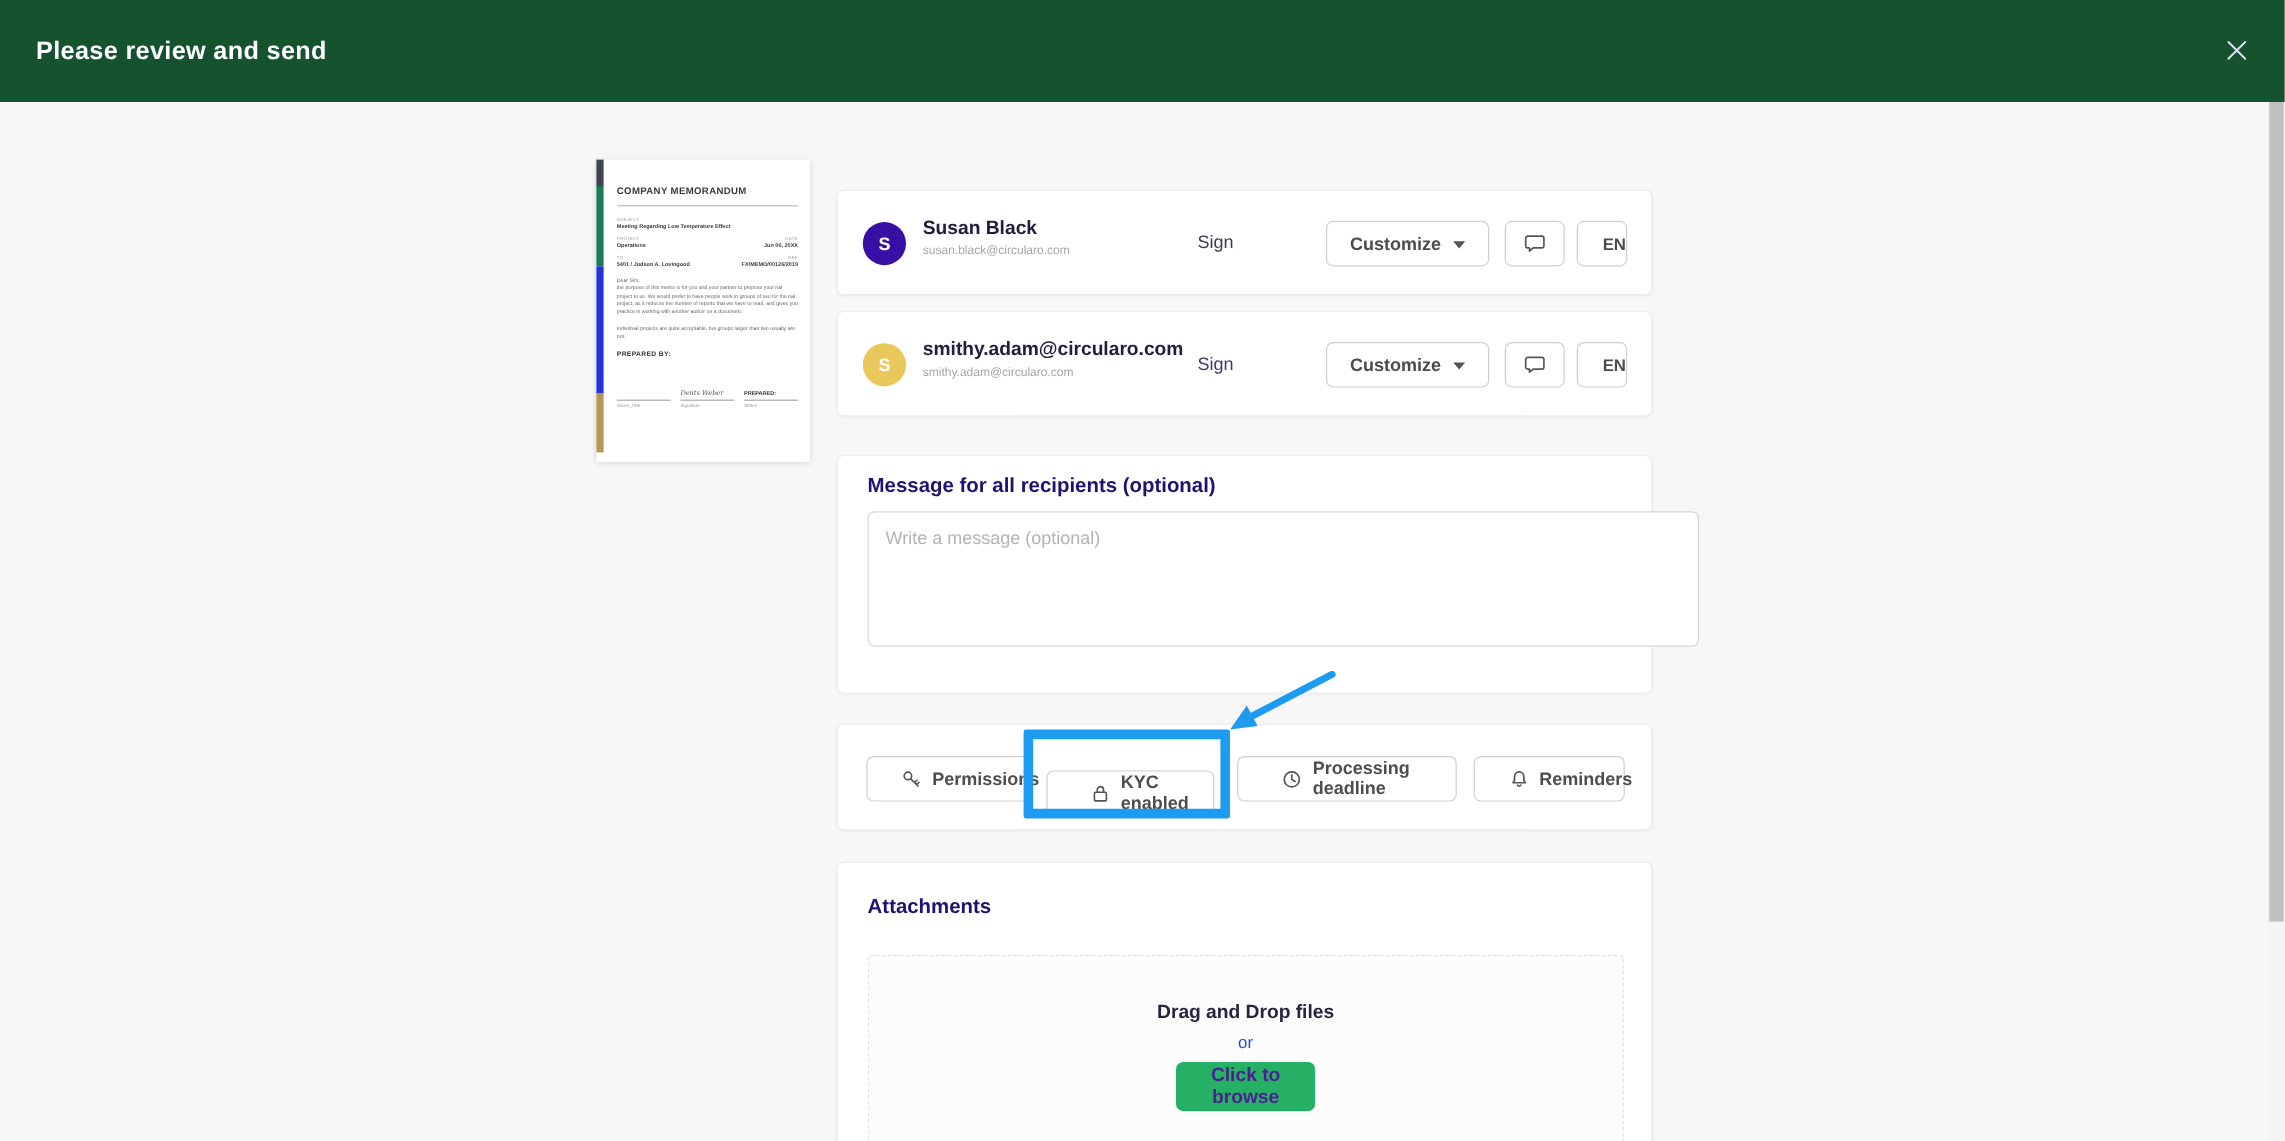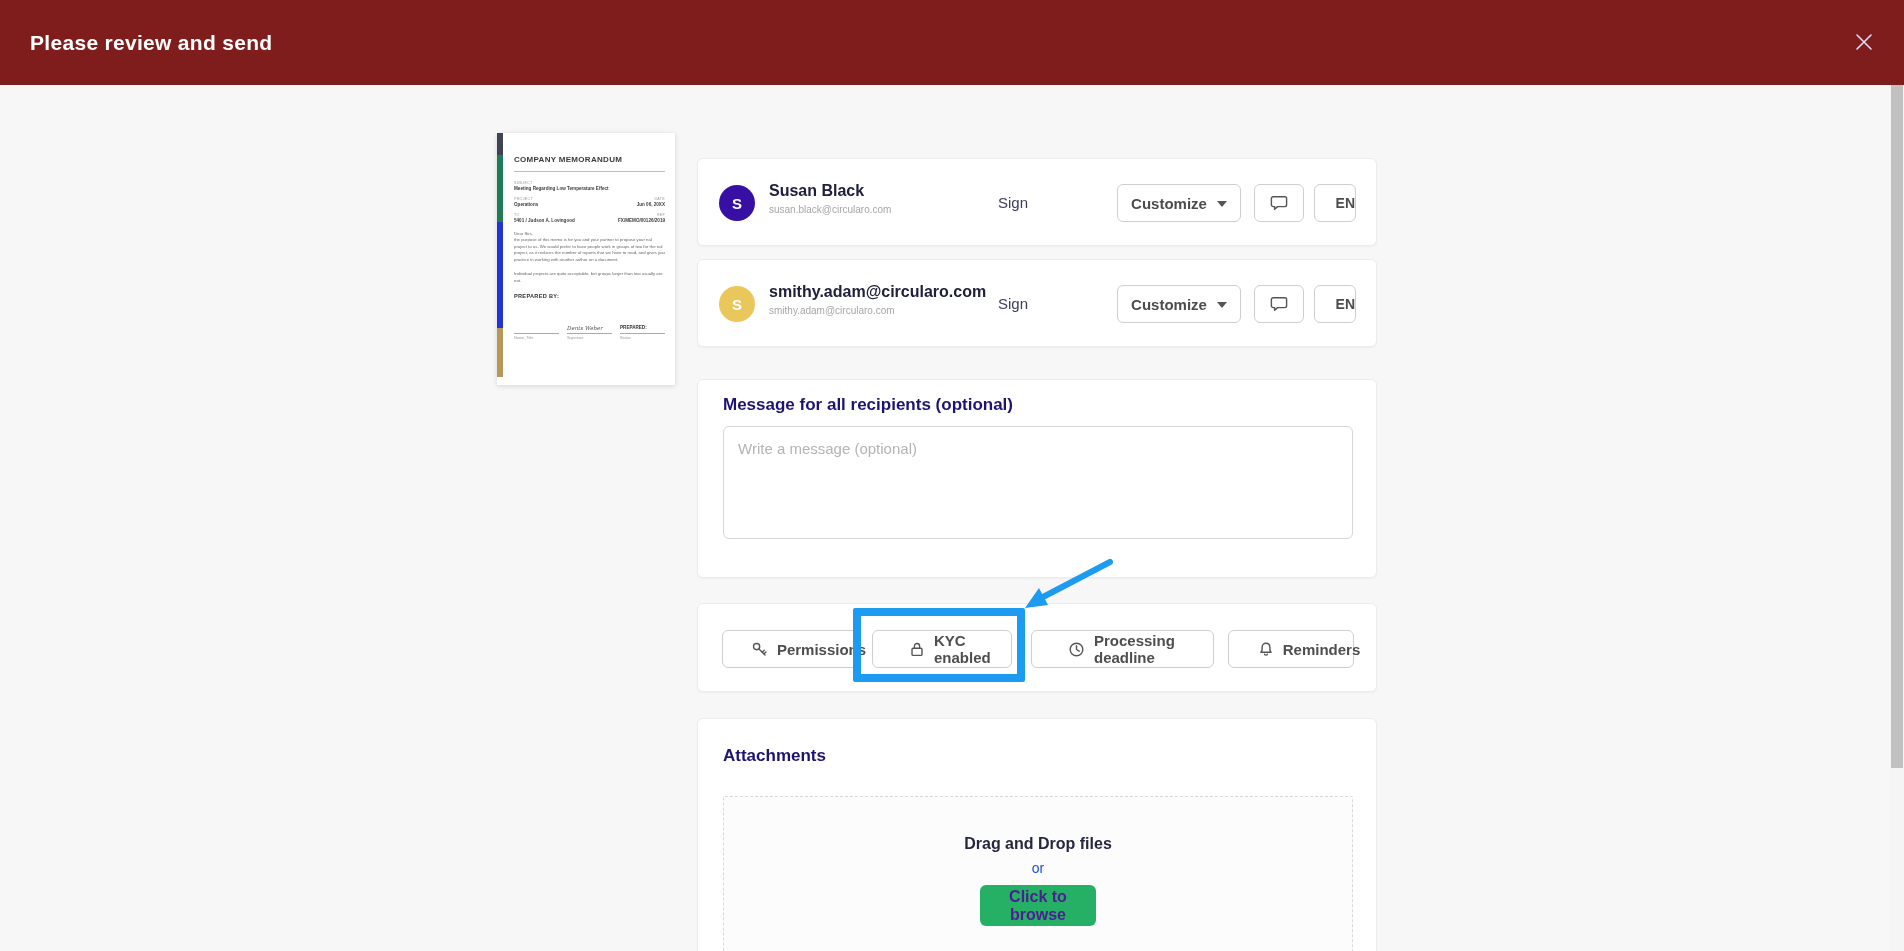--- a/index.html
+++ b/index.html
@@ -7,21 +7,21 @@
   body {
     position:relative; overflow:hidden;
     background:#f7f7f8;
     font-family:"Liberation Sans", sans-serif;
     -webkit-font-smoothing:antialiased;
   }
 
   
   .header {
     position:absolute; left:0; top:0; width:1904px; height:85px;
-    background:#7f1d1d; display:flex; align-items:center;
+    background:#14532d; display:flex; align-items:center;
   }
   .header-title {
     margin-left:30px; color:#ffffff; font-size:21px; font-weight:bold; letter-spacing:.3px;
   }
   .close-btn {
     position:absolute; right:26px; top:28px; width:28px; height:28px;
     display:flex; align-items:center; justify-content:center; cursor:pointer;
   }
 
   
@@ -76,46 +76,46 @@
   .rec-name { font-size:16px; font-weight:bold; color:#20203e; }
   .rec-email { font-size:10px; color:#a6a6a6; margin-top:4px; }
   .rec-role { position:absolute; left:300px; top:0; height:100%; display:flex; align-items:center;
               font-size:15px; color:#3c3c5e; }
   .btn {
     position:absolute; top:25px; height:38px; background:#fff;
     border:1px solid #cfcfcf; border-radius:6px; cursor:pointer;
     display:flex; align-items:center; justify-content:center;
     font-size:15px; font-weight:600; color:#4c4c4c;
   }
-  .btn-customize { right:135px; width:124px; gap:10px; }
+  .btn-customize { right:135px; width:136px; gap:10px; }
   .caret-down { width:0; height:0; border-left:5px solid transparent; border-right:5px solid transparent;
                 border-top:6px solid #555; margin-top:2px; }
   .btn-chat { right:72px; width:50px; }
   .btn-lang { right:20px; width:42px; font-size:14px;justify-content:flex-end; }
 
   
   .section-heading { font-size:17px; font-weight:bold; color:#1e1373; }
   .msg-heading { position:absolute; left:25px; top:15px; }
   .msg-textarea {
-    position:absolute; left:25px; top:46px; width:630px; height:113px;
+    position:absolute; left:25px; top:46px; width:693px; height:113px;
     border:1px solid #d6d6d6; border-radius:6px; resize:none;
     padding:13px 14px; font-family:"Liberation Sans", sans-serif; font-size:15px; color:#333;
     outline:none; background:#fff;
   }
   .msg-textarea::placeholder { color:#b4b4b4; }
 
   
   .opt-btn {
     position:absolute; top:26px; height:38px; background:#fff;
     border:1px solid #cfcfcf; border-radius:6px; cursor:pointer;
     display:flex; align-items:center; justify-content:center; gap:9px;
     font-size:15px; font-weight:600; color:#4e4e4e;padding-left:36px;
   }
   .opt-permissions { left:24px;  width:137px; }
-  .opt-kyc        { left:174px; width:140px; }
+  .opt-kyc        { left:174px; width:140px;margin-top:12px; }
   .opt-deadline   { left:333px; width:183px; }
   .opt-reminders  { left:530px; width:126px; }
   .opt-icon { display:flex; align-items:center; }
   .opt-icon svg { stroke:#555; fill:none; stroke-width:1.4; stroke-linecap:round; stroke-linejoin:round; }
 
   
   .highlight-box {
     position:absolute; left:853px; top:608px; width:172px; height:74px;
     border:8px solid #1d9bf0; border-radius:2px; z-index:30; pointer-events:none;
   }

